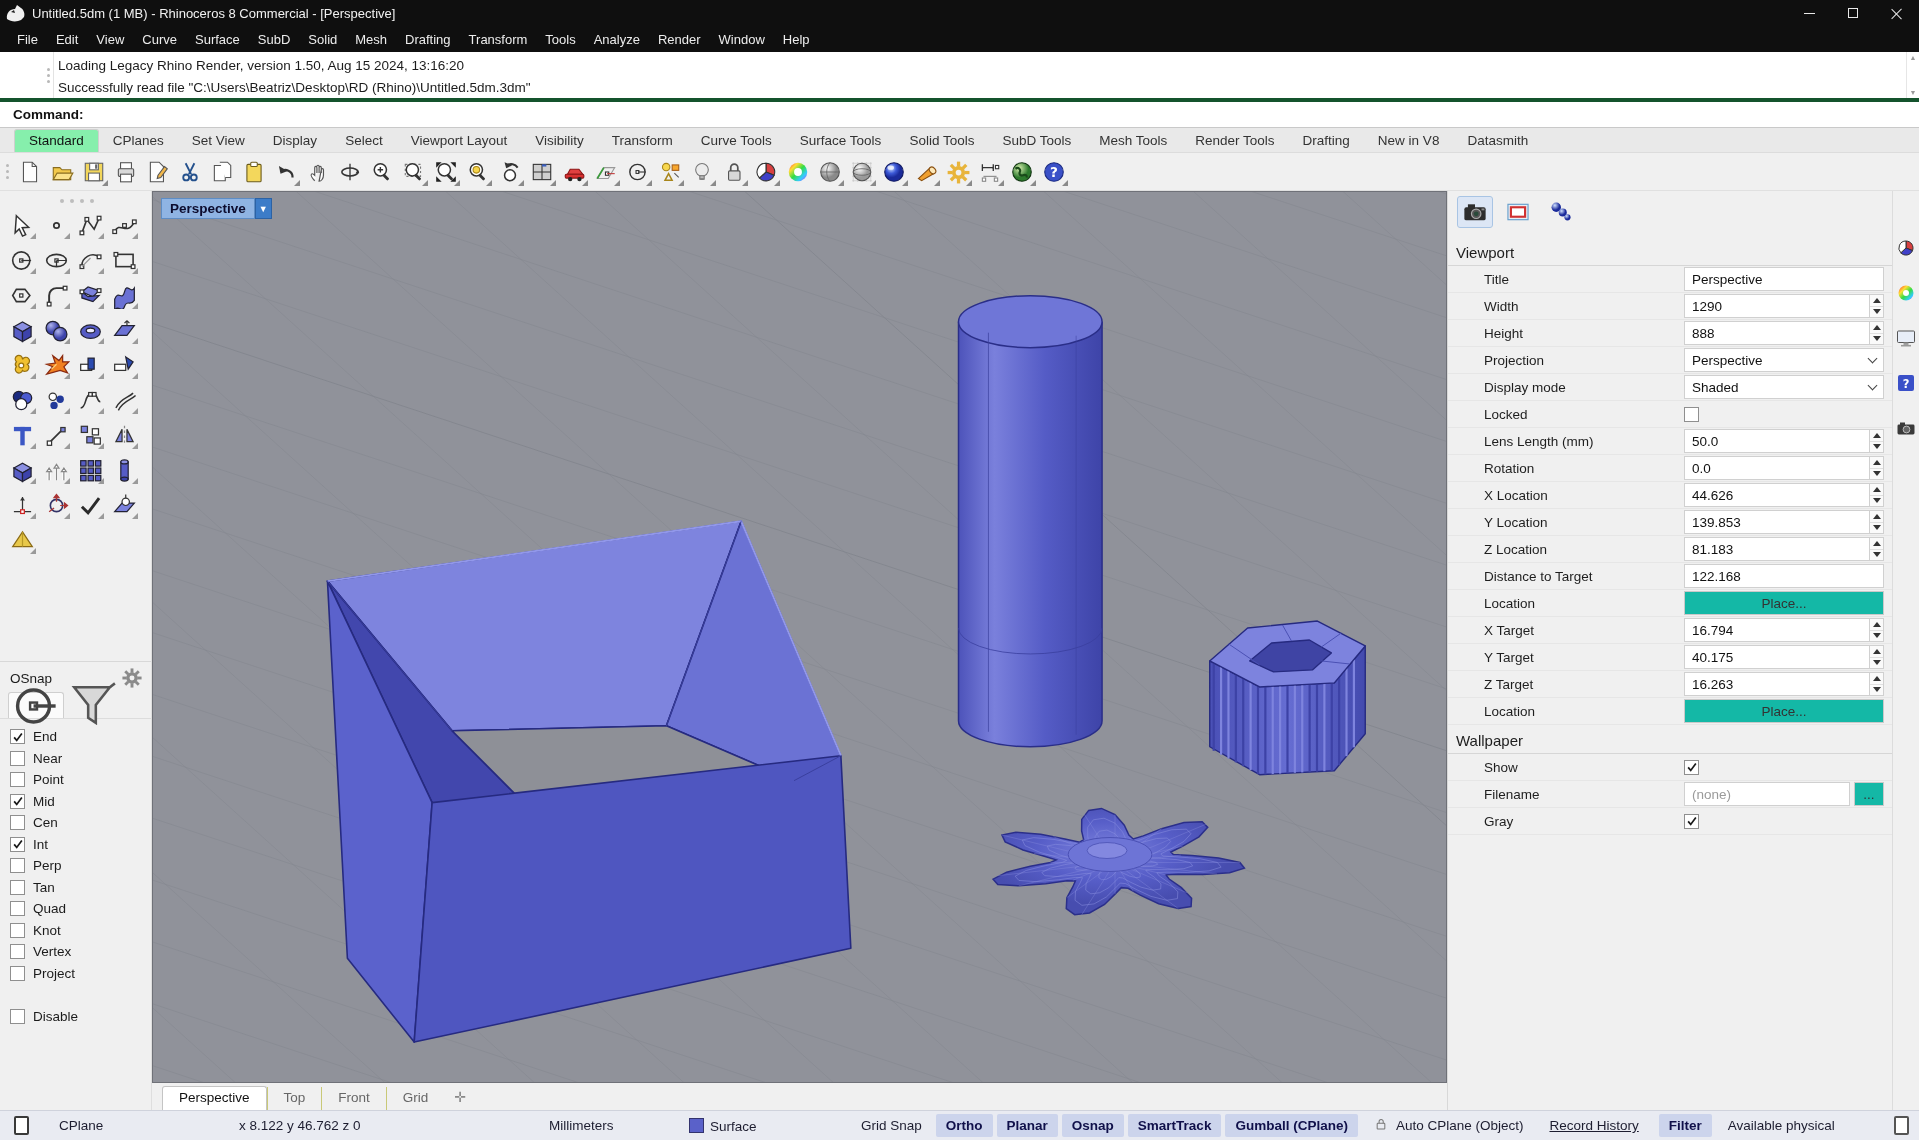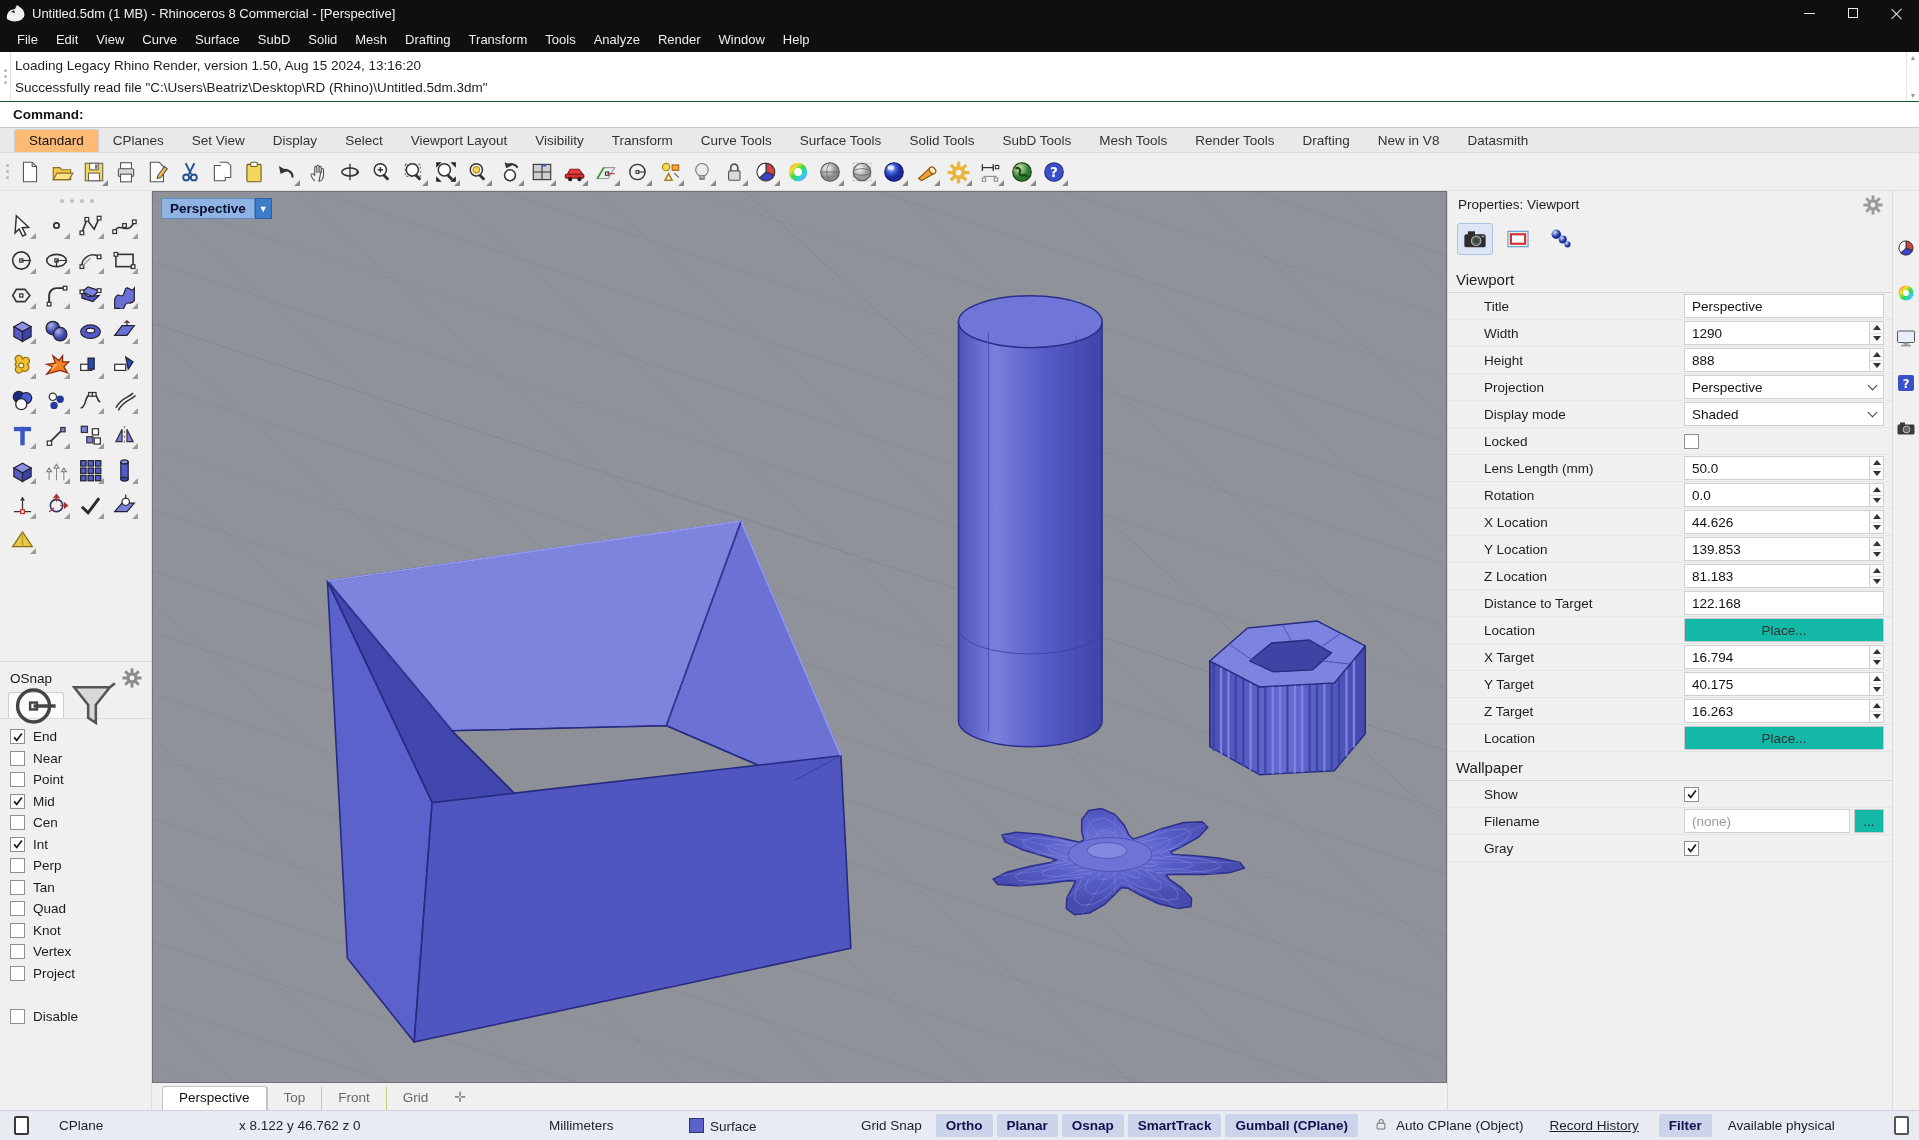--- a/index.html
+++ b/index.html
@@ -16,31 +16,31 @@
   .wc-max { width:10px; height:10px; border:1px solid #e8e8e8; }
   .wc-close { position:relative; width:12px; height:12px; }
   .wc-close:before,.wc-close:after { content:""; position:absolute; left:5px; top:0; width:1.4px; height:14px; background:#e8e8e8; }
   .wc-close:before { transform:rotate(45deg);} .wc-close:after { transform:rotate(-45deg);}
 
   
   .menubar { height:26px; background:#0f0f0f; color:#ededed; display:flex; align-items:center; font-size:13px; padding-left:8px; flex:0 0 auto; }
   .menu-item { padding:0 9px; height:100%; display:flex; align-items:center; cursor:default; }
 
   
-  .cmdhist { height:50px; background:#ffffff; border-bottom:1px solid #14532d; display:flex; font-size:13.5px; color:#1c1c1c; flex:0 0 auto; }
+  .cmdhist { height:50px; background:#ffffff; border-bottom:4px solid #14532d; display:flex; font-size:13.5px; color:#1c1c1c; flex:0 0 auto;padding-left:43px; }
   .grip { width:11px; display:flex; flex-direction:column; align-items:center; justify-content:center; gap:3px; border-right:1px solid #e3e3e3; }
   .grip i { width:3px; height:3px; border-radius:50%; background:#b8b8b8; }
   .cmdlines { padding:3px 0 0 4px; line-height:22px; flex:1; }
   .cmd-scroll { width:13px; border-left:1px solid #e6e6e6; display:flex; flex-direction:column; justify-content:space-between; align-items:center; padding:2px 0; color:#9a9a9a; font-size:7px; }
   .cmdprompt { height:26px; background:#ffffff; border-bottom:1px solid #c9c9c9; font-size:13.5px; font-weight:bold; color:#111; display:flex; align-items:center; padding-left:13px; flex:0 0 auto; }
 
   
   .tabrow { height:25px; background:#e9e9e9; display:flex; align-items:flex-end; font-size:13.5px; color:#333; padding-left:14px; flex:0 0 auto; border-bottom:1px solid #dcdcdc;}
   .rtab { padding:3px 14px 4px; cursor:default; }
-  .rtab.active { background:#fdba74; color:#111; border:1px solid #cfcfcf; border-bottom:none; border-radius:3px 3px 0 0; }
+  .rtab.active { background:#86efac; color:#111; border:1px solid #cfcfcf; border-bottom:none; border-radius:3px 3px 0 0; }
   .iconrow { height:38px; background:#f0f0f0; display:flex; align-items:center; padding-left:2px; gap:2px; flex:0 0 auto; border-bottom:1px solid #e0e0e0;}
   .tool-icon { width:30px; height:30px; position:relative; display:flex; align-items:center; justify-content:center; border-radius:2px; }
   .tool-icon svg { width:24px; height:24px; }
   .tool-icon.fly:after { content:""; position:absolute; right:1px; bottom:1px; border-left:6px solid transparent; border-bottom:6px solid #8a8a8a; }
 
   
   .main { flex:1; display:flex; min-height:0; }
 
   
   .leftcol { width:152px; background:#f0f0f0; display:flex; flex-direction:column; border-right:1px solid #dedede; }
@@ -996,35 +996,20 @@
           <div class="vptab active">Perspective</div>
           <div class="vptab">Top</div>
           <div class="vptab">Front</div>
           <div class="vptab">Grid</div>
           <div class="vptab-add">✛</div>
         </div>
     </div>
 
     <div class="rightcol">
       <div class="props">
-        <div class="props-head">
-          <span>Properties: Viewport</span>
-          <span class="ss-icon" id="propsGear"><svg viewBox="0 0 23 23">
-                <rect x="10" y="1.5" width="3" height="4.5" fill="#9a9a9a" transform="rotate(0 11.5 11.5)"></rect>
-                <rect x="10" y="1.5" width="3" height="4.5" fill="#9a9a9a" transform="rotate(45 11.5 11.5)"></rect>
-                <rect x="10" y="1.5" width="3" height="4.5" fill="#9a9a9a" transform="rotate(90 11.5 11.5)"></rect>
-                <rect x="10" y="1.5" width="3" height="4.5" fill="#9a9a9a" transform="rotate(135 11.5 11.5)"></rect>
-                <rect x="10" y="1.5" width="3" height="4.5" fill="#9a9a9a" transform="rotate(180 11.5 11.5)"></rect>
-                <rect x="10" y="1.5" width="3" height="4.5" fill="#9a9a9a" transform="rotate(225 11.5 11.5)"></rect>
-                <rect x="10" y="1.5" width="3" height="4.5" fill="#9a9a9a" transform="rotate(270 11.5 11.5)"></rect>
-                <rect x="10" y="1.5" width="3" height="4.5" fill="#9a9a9a" transform="rotate(315 11.5 11.5)"></rect>
-                <circle cx="11.5" cy="11.5" r="6" fill="#9a9a9a"></circle>
-                <circle cx="11.5" cy="11.5" r="2.6" fill="#f0f0f0"></circle>
-              </svg></span>
-        </div>
         <div class="props-icons" id="propsIcons">
             <div class="pi active">
               <svg viewBox="0 0 22 22">
                 <rect x="2" y="7" width="18" height="11" rx="1.6" fill="#2d2d2d"></rect>
                 <rect x="5" y="4.5" width="6" height="3.5" fill="#2d2d2d"></rect>
                 <circle cx="12" cy="12.5" r="4" fill="#555" stroke="#aaa"></circle>
                 <circle cx="12" cy="12.5" r="2" fill="#2a4a3a"></circle>
                 <rect x="16.5" y="8" width="2.5" height="1.6" fill="#888"></rect>
               </svg>
             </div>

